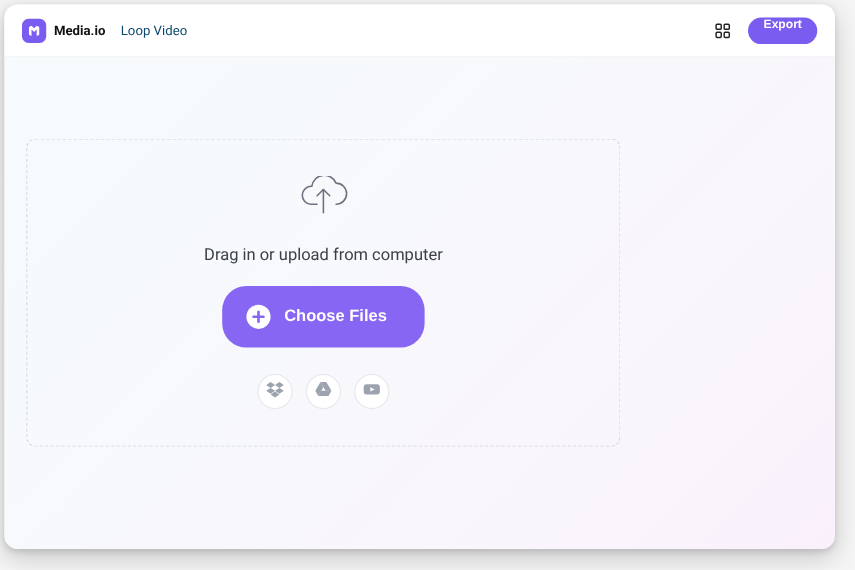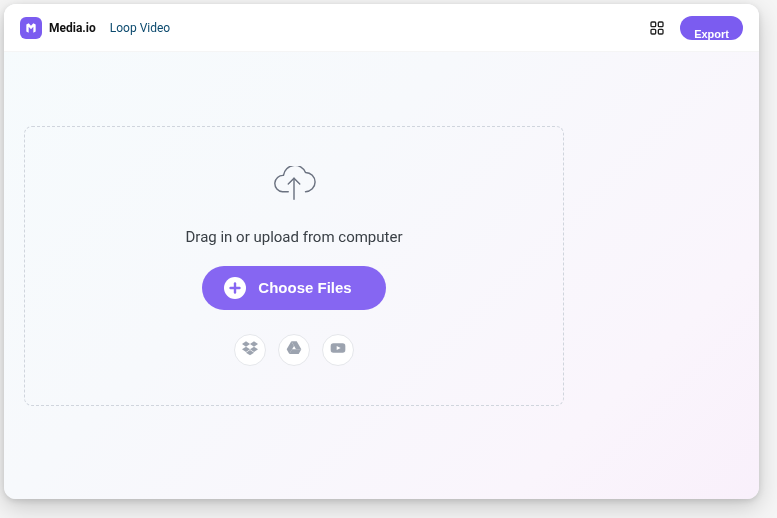--- a/index.html
+++ b/index.html
@@ -73,21 +73,21 @@
       height: 24px;
       padding: 0 14px;
       border-radius: 12px;
       background: #7b5cf0;
       color: #fff;
       font-size: 11px;
       font-weight: 600;
       border: none;
       cursor: pointer;
       display: flex;
-      align-items: flex-end;
+      align-items: flex-start;
     }
     .main-area {
       flex: 1;
       display: flex;
       align-items: center;
       justify-content: flex-start;
       padding: 40px 20px 60px;
     }
     .dropzone {
       width: 540px;
@@ -99,21 +99,21 @@
       align-items: center;
       justify-content: center;
       gap: 16px;
     }
     .drop-text {
       font-size: 15px;
       color: #3a4046;
       margin-top: 6px;
     }
     .choose-btn {
-      height: 44px;
+      height: 56px;
       padding: 0 34px 0 22px;
       border-radius: 22px;
       background: #8666f2;
       color: #fff;
       font-size: 15px;
       font-weight: 700;
       border: none;
       cursor: pointer;
       display: flex;
       align-items: center;

